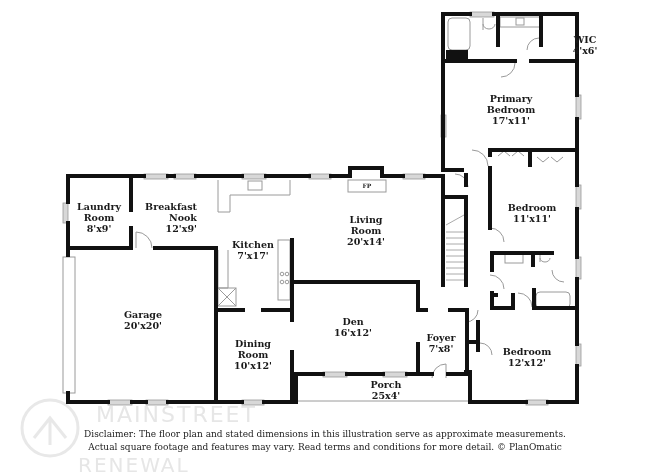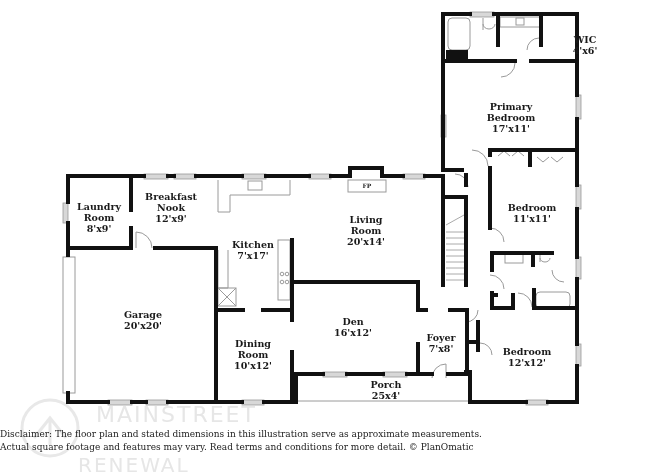--- a/index.html
+++ b/index.html
@@ -2,21 +2,21 @@
 <html><head>
 <meta charset="utf-8">
 <style>
   html, body { margin: 0; padding: 0; background: #ffffff; }
   body { width: 650px; height: 473px; position: relative; overflow: hidden; font-family: "DejaVu Serif", serif; }
   #plan { position: absolute; left: 0; top: 0; width: 650px; height: 473px; }
   .room-label { position: absolute; text-align: center; font-family: "DejaVu Serif", serif; font-weight: bold; color: #1a1a1a; font-size: 9.5px; line-height: 11px; transform: translateX(-50%); white-space: nowrap; }
   .room-label .dim { font-weight: bold; }
   .fp-label { position: absolute; font-family: "DejaVu Serif", serif; font-size: 6px; font-weight: bold; color: #222; transform: translateX(-50%); }
   .wm-text { position: absolute; font-family: "DejaVu Sans", sans-serif; color: #e6e6e6; letter-spacing: 2px; }
-  .disclaimer { position: absolute; left: 0; width: 650px; font-family: "DejaVu Serif", serif; font-size: 9px; line-height: 13px; color: #222; }
+  .disclaimer { position: absolute; left: 0; width: 650px; text-align: center; font-family: "DejaVu Serif", serif; font-size: 9px; line-height: 13px; color: #222; }
 </style>
 </head>
 <body>
 
 <svg id="plan" viewBox="0 0 650 473" xmlns="http://www.w3.org/2000/svg">
 
   <g fill="none" stroke="#e8e8e8" stroke-width="3">
     <circle cx="50" cy="428" r="28"></circle>
     <path d="M34 438 L50 418 L66 438 M50 418 L50 445"></path>
   </g>
@@ -179,31 +179,31 @@
     <line x1="492" y1="295" x2="496" y2="295"></line>
 
     <line x1="478" y1="322" x2="478" y2="342"></line>
   </g>
 </svg>
 
 <div class="room-label" style="left:557px; top:34px;margin-left:28px;">
   <div>WIC</div>
   <div class="dim">4'x6'</div>
 </div>
-<div class="room-label" style="left:511px; top:93px;margin-top:8px;">
+<div class="room-label" style="left:511px; top:93px;">
   <div>Primary</div>
   <div>Bedroom</div>
   <div class="dim">17'x11'</div>
 </div>
 <div class="room-label" style="left:99px; top:201px;">
   <div>Laundry</div>
   <div>Room</div>
   <div class="dim">8'x9'</div>
 </div>
-<div class="room-label" style="left:171px; top:191px;">
+<div class="room-label" style="left:171px; top:201px;text-align:right;">
   <div>Breakfast</div>
   <div>Nook</div>
   <div class="dim">12'x9'</div>
 </div>
 <div class="room-label" style="left:253px; top:239px;">
   <div>Kitchen</div>
   <div class="dim">7'x17'</div>
 </div>
 <div class="room-label" style="left:366px; top:214px;">
   <div>Living</div>

